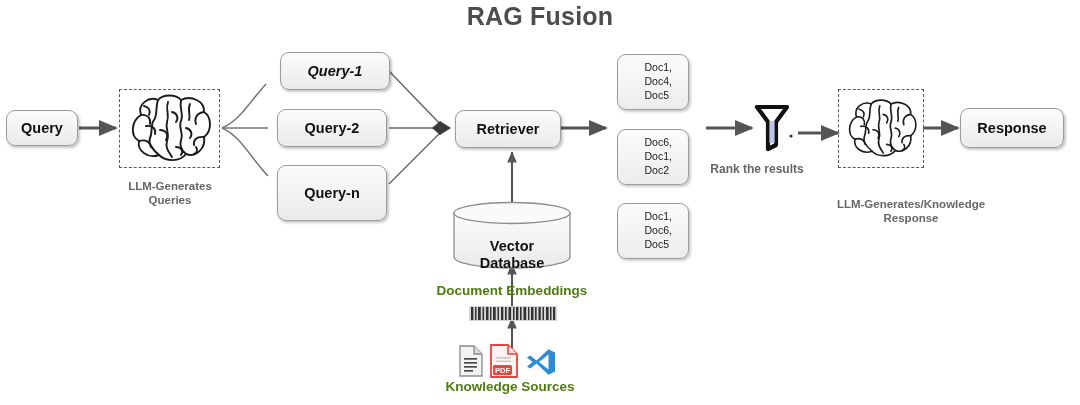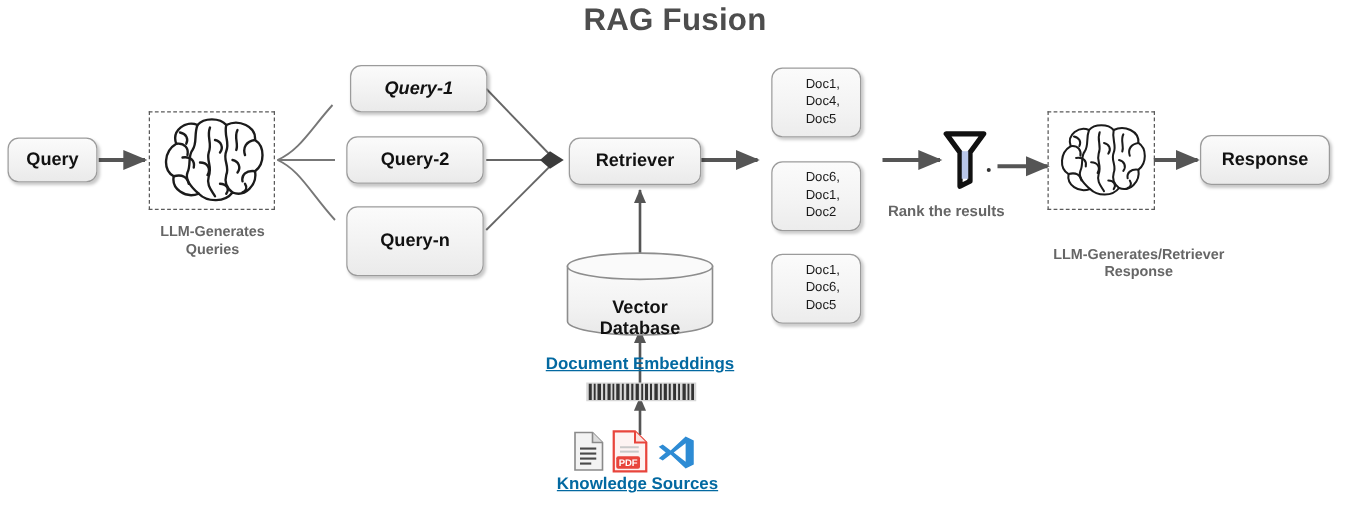--- a/index.html
+++ b/index.html
@@ -38,21 +38,21 @@
   }
   .docbox span{display:block;width:34px;text-align:left;}
 
   
   .dashbox{border:1.4px dashed #5a5a5a;box-sizing:border-box;background:transparent;}
 
   
   .cap{
     color:#666;font-weight:bold;text-align:center;line-height:1.18;
   }
-  .cap.dark{color:#0369a1;text-decoration:underline;}
+  .cap.dark{color:#4d7c0f;}
   .cap.black{color:#111;}
 
   svg{display:block;overflow:visible;}
 </style>
 </head>
 <body>
 
 <div id="stage">
 
   <div class="abs" id="title">RAG Fusion</div>
@@ -187,21 +187,21 @@
       <path d="M22,34 C29,33 32,37 31,42"></path>
       <path d="M48,20 C53,21 55,26 52,30"></path>
       <path d="M36,38 C42,38 45,43 42,48"></path>
       <path d="M62,36 C67,37 69,42 66,46"></path>
       <path d="M20,14 C25,15 27,19 25,23"></path>
       <path d="M52,55 C57,55 60,59 57,63"></path>
       <path d="M72,55 C74,58 73,61 70,62"></path>
     </g>
   </svg>
   <div class="abs cap" style="left:786px;top:198px;width:250px;font-size:11.5px;">
-    <div>LLM-Generates/Retriever</div>
+    <div>LLM-Generates/Knowledge</div>
     <div>Response</div>
   </div>
 
   <div class="abs box lbl" style="left:960px;top:108px;width:104px;height:40px;">Response</div>
 
   <div class="abs cap dark" style="left:412px;top:283px;width:200px;font-size:13.5px;">Document Embeddings</div>
   <svg class="abs" style="left:469px;top:306px;width:88px;height:15px;" viewBox="0 0 88 15">
     <rect x="0" y="0" width="88" height="15" fill="#d7d7d7"></rect>
     <g fill="#333">
       <rect x="2" y="1" width="2.4" height="13"></rect>

